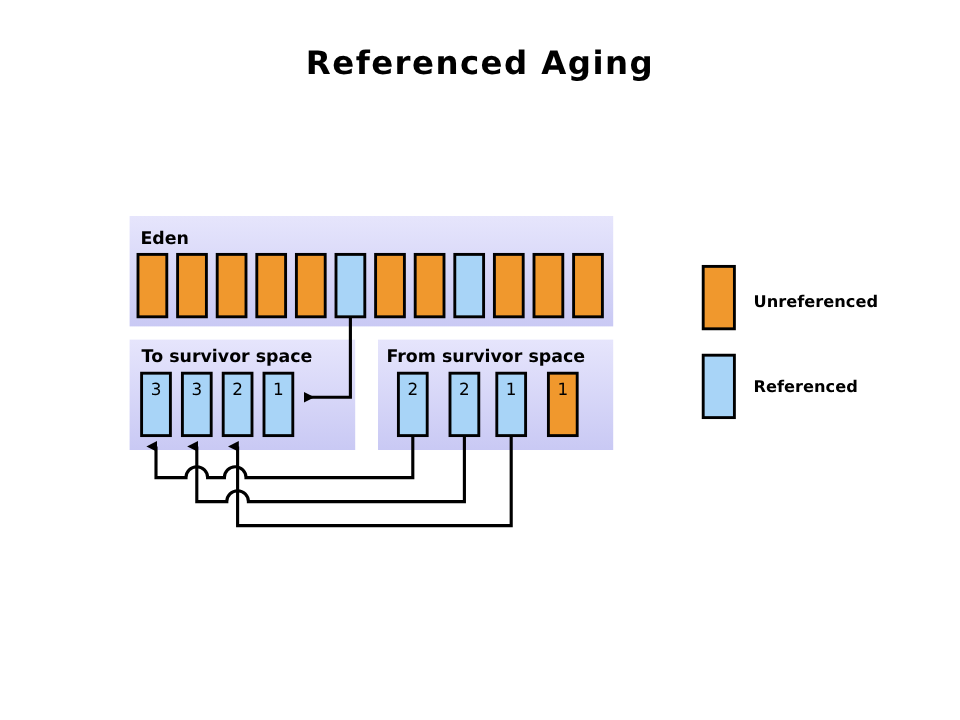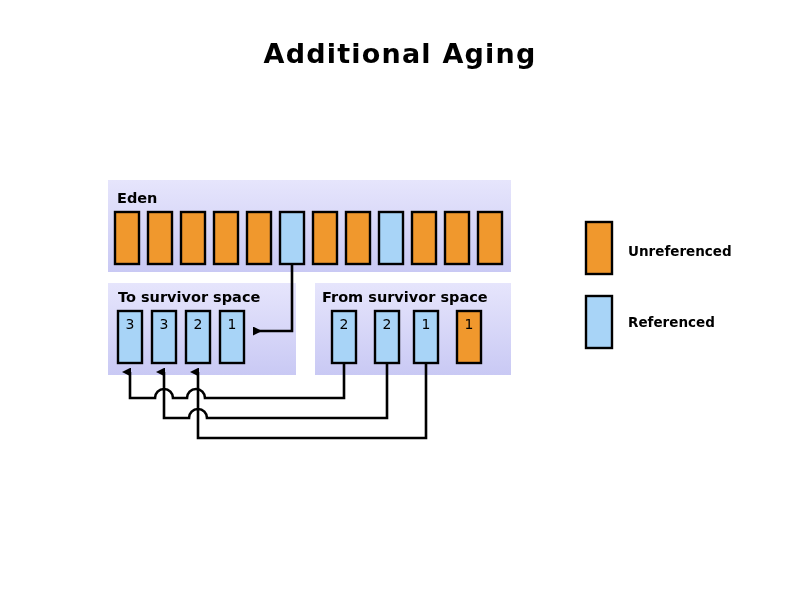--- a/index.html
+++ b/index.html
@@ -60,21 +60,21 @@
     font-family: "DejaVu Sans", "Liberation Sans", sans-serif;
   }
   .blk { stroke: #000000; stroke-width: 2.4; }
   .conn { fill: none; stroke: #000000; stroke-width: 2.6; stroke-linecap: butt; stroke-linejoin: miter; }
 </style>
 </head>
 <body>
 
 <div id="slide">
 
-  <div id="title">Additional Aging</div>
+  <div id="title">Referenced Aging</div>
 
   <svg id="diagram" viewBox="0 0 800 600" xmlns="http://www.w3.org/2000/svg">
 
     <defs>
       <linearGradient id="panelGrad" x1="0" y1="0" x2="0" y2="1">
         <stop offset="0%" stop-color="#e6e5fc"></stop>
         <stop offset="100%" stop-color="#c9c9f4"></stop>
       </linearGradient>
       <marker id="arrowUp" markerWidth="9" markerHeight="9" refX="4.5" refY="8" orient="auto" markerUnits="userSpaceOnUse">
         <path d="M4.5,0 L9,9 L0,9 Z" fill="#000000"></path>

